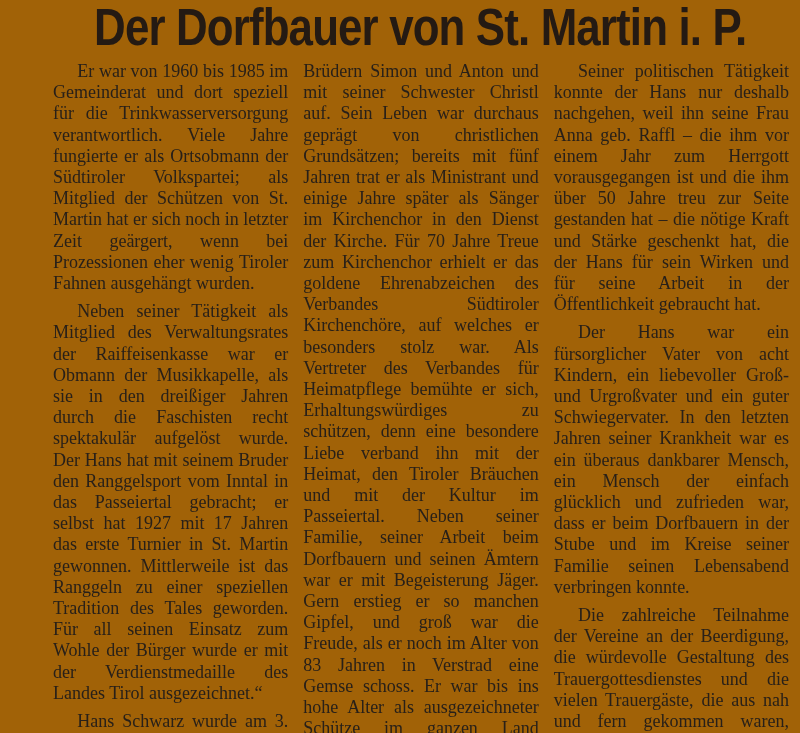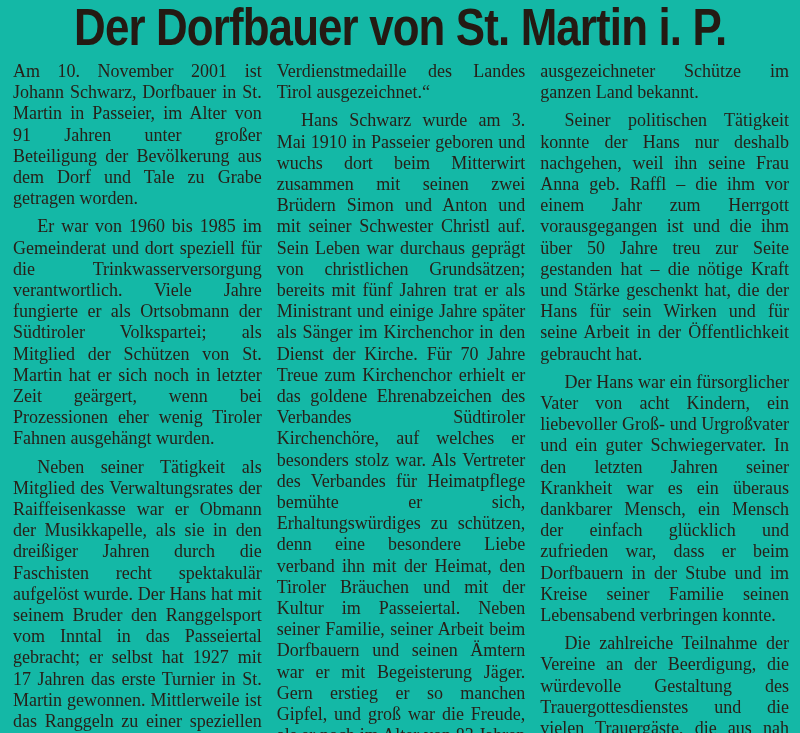--- a/index.html
+++ b/index.html
@@ -4,25 +4,26 @@
 <style>
   html, body {
     margin: 0;
     padding: 0;
     background: #ffffff;
   }
   .page {
     position: relative;
     width: 800px;
     height: 733px;
-    background: #14b8a6;
+    background: #a16207;
     overflow: hidden;
     box-sizing: border-box;
     font-family: "Liberation Serif", "DejaVu Serif", serif;
     color: #282019;
+    padding-left: 40px;
   }
   .headline {
     margin: 0;
     padding: 2px 0 6px 0;
     text-align: center;
     white-space: nowrap;
   }
   .headline-inner {
     display: inline-block;
     font-family: "Liberation Sans", "DejaVu Sans", sans-serif;
@@ -54,21 +55,20 @@
   }
 </style>
 </head>
 <body>
 
 <div class="page">
 
   <h1 class="headline"><span class="headline-inner">Der Dorfbauer von St. Martin i. P.</span></h1>
 
   <div class="article-body">
-    <p class="first-para">Am 10. November 2001 ist Johann Schwarz, Dorfbauer in St. Martin in Passeier, im Alter von 91 Jahren unter großer Beteiligung der Bevölkerung aus dem Dorf und Tale zu Grabe getragen worden.</p>
     <p>Er war von 1960 bis 1985 im Gemeinderat und dort speziell für die Trinkwasserversorgung verantwortlich. Viele Jahre fungierte er als Ortsobmann der Südtiroler Volkspartei; als Mitglied der Schützen von St. Martin hat er sich noch in letzter Zeit geärgert, wenn bei Prozessionen eher wenig Tiroler Fahnen ausgehängt wurden.</p>
     <p>Neben seiner Tätigkeit als Mitglied des Verwaltungsrates der Raiffeisenkasse war er Obmann der Musikkapelle, als sie in den dreißiger Jahren durch die Faschisten recht spektakulär aufgelöst wurde. Der Hans hat mit seinem Bruder den Ranggelsport vom Inntal in das Passeiertal gebracht; er selbst hat 1927 mit 17 Jahren das erste Turnier in St. Martin gewonnen. Mittlerweile ist das Ranggeln zu einer speziellen Tradition des Tales geworden. Für all seinen Einsatz zum Wohle der Bürger wurde er mit der Verdienstmedaille des Landes Tirol ausgezeichnet.“</p>
     <p>Hans Schwarz wurde am 3. Mai 1910 in Passeier geboren und wuchs dort beim Mitterwirt zusammen mit seinen zwei Brüdern Simon und Anton und mit seiner Schwester Christl auf. Sein Leben war durchaus geprägt von christlichen Grundsätzen; bereits mit fünf Jahren trat er als Ministrant und einige Jahre später als Sänger im Kirchenchor in den Dienst der Kirche. Für 70 Jahre Treue zum Kirchenchor erhielt er das goldene Ehrenabzeichen des Verbandes Südtiroler Kirchenchöre, auf welches er besonders stolz war. Als Vertreter des Verbandes für Heimatpflege bemühte er sich, Erhaltungswürdiges zu schützen, denn eine besondere Liebe verband ihn mit der Heimat, den Tiroler Bräuchen und mit der Kultur im Passeiertal. Neben seiner Familie, seiner Arbeit beim Dorfbauern und seinen Ämtern war er mit Begeisterung Jäger. Gern erstieg er so manchen Gipfel, und groß war die Freude, als er noch im Alter von 83 Jahren in Verstrad eine Gemse schoss. Er war bis ins hohe Alter als ausgezeichneter Schütze im ganzen Land bekannt.</p>
     <p>Seiner politischen Tätigkeit konnte der Hans nur deshalb nachgehen, weil ihn seine Frau Anna geb. Raffl – die ihm vor einem Jahr zum Herrgott vorausgegangen ist und die ihm über 50 Jahre treu zur Seite gestanden hat – die nötige Kraft und Stärke geschenkt hat, die der Hans für sein Wirken und für seine Arbeit in der Öffentlichkeit gebraucht hat.</p>
     <p>Der Hans war ein fürsorglicher Vater von acht Kindern, ein liebevoller Groß- und Urgroßvater und ein guter Schwiegervater. In den letzten Jahren seiner Krankheit war es ein überaus dankbarer Mensch, ein Mensch der einfach glücklich und zufrieden war, dass er beim Dorfbauern in der Stube und im Kreise seiner Familie seinen Lebensabend verbringen konnte.</p>
     <p><span>Die zahlreiche Teilnahme der Vereine an der Beerdigung, die würdevolle Gestaltung des Trauergottesdienstes und die vielen Trauergäste, die aus nah und fern gekommen waren, zeugten von hoher Wertschätzung für den Verstorbenen.</span> </p>
   </div>
 
 </div>
 

